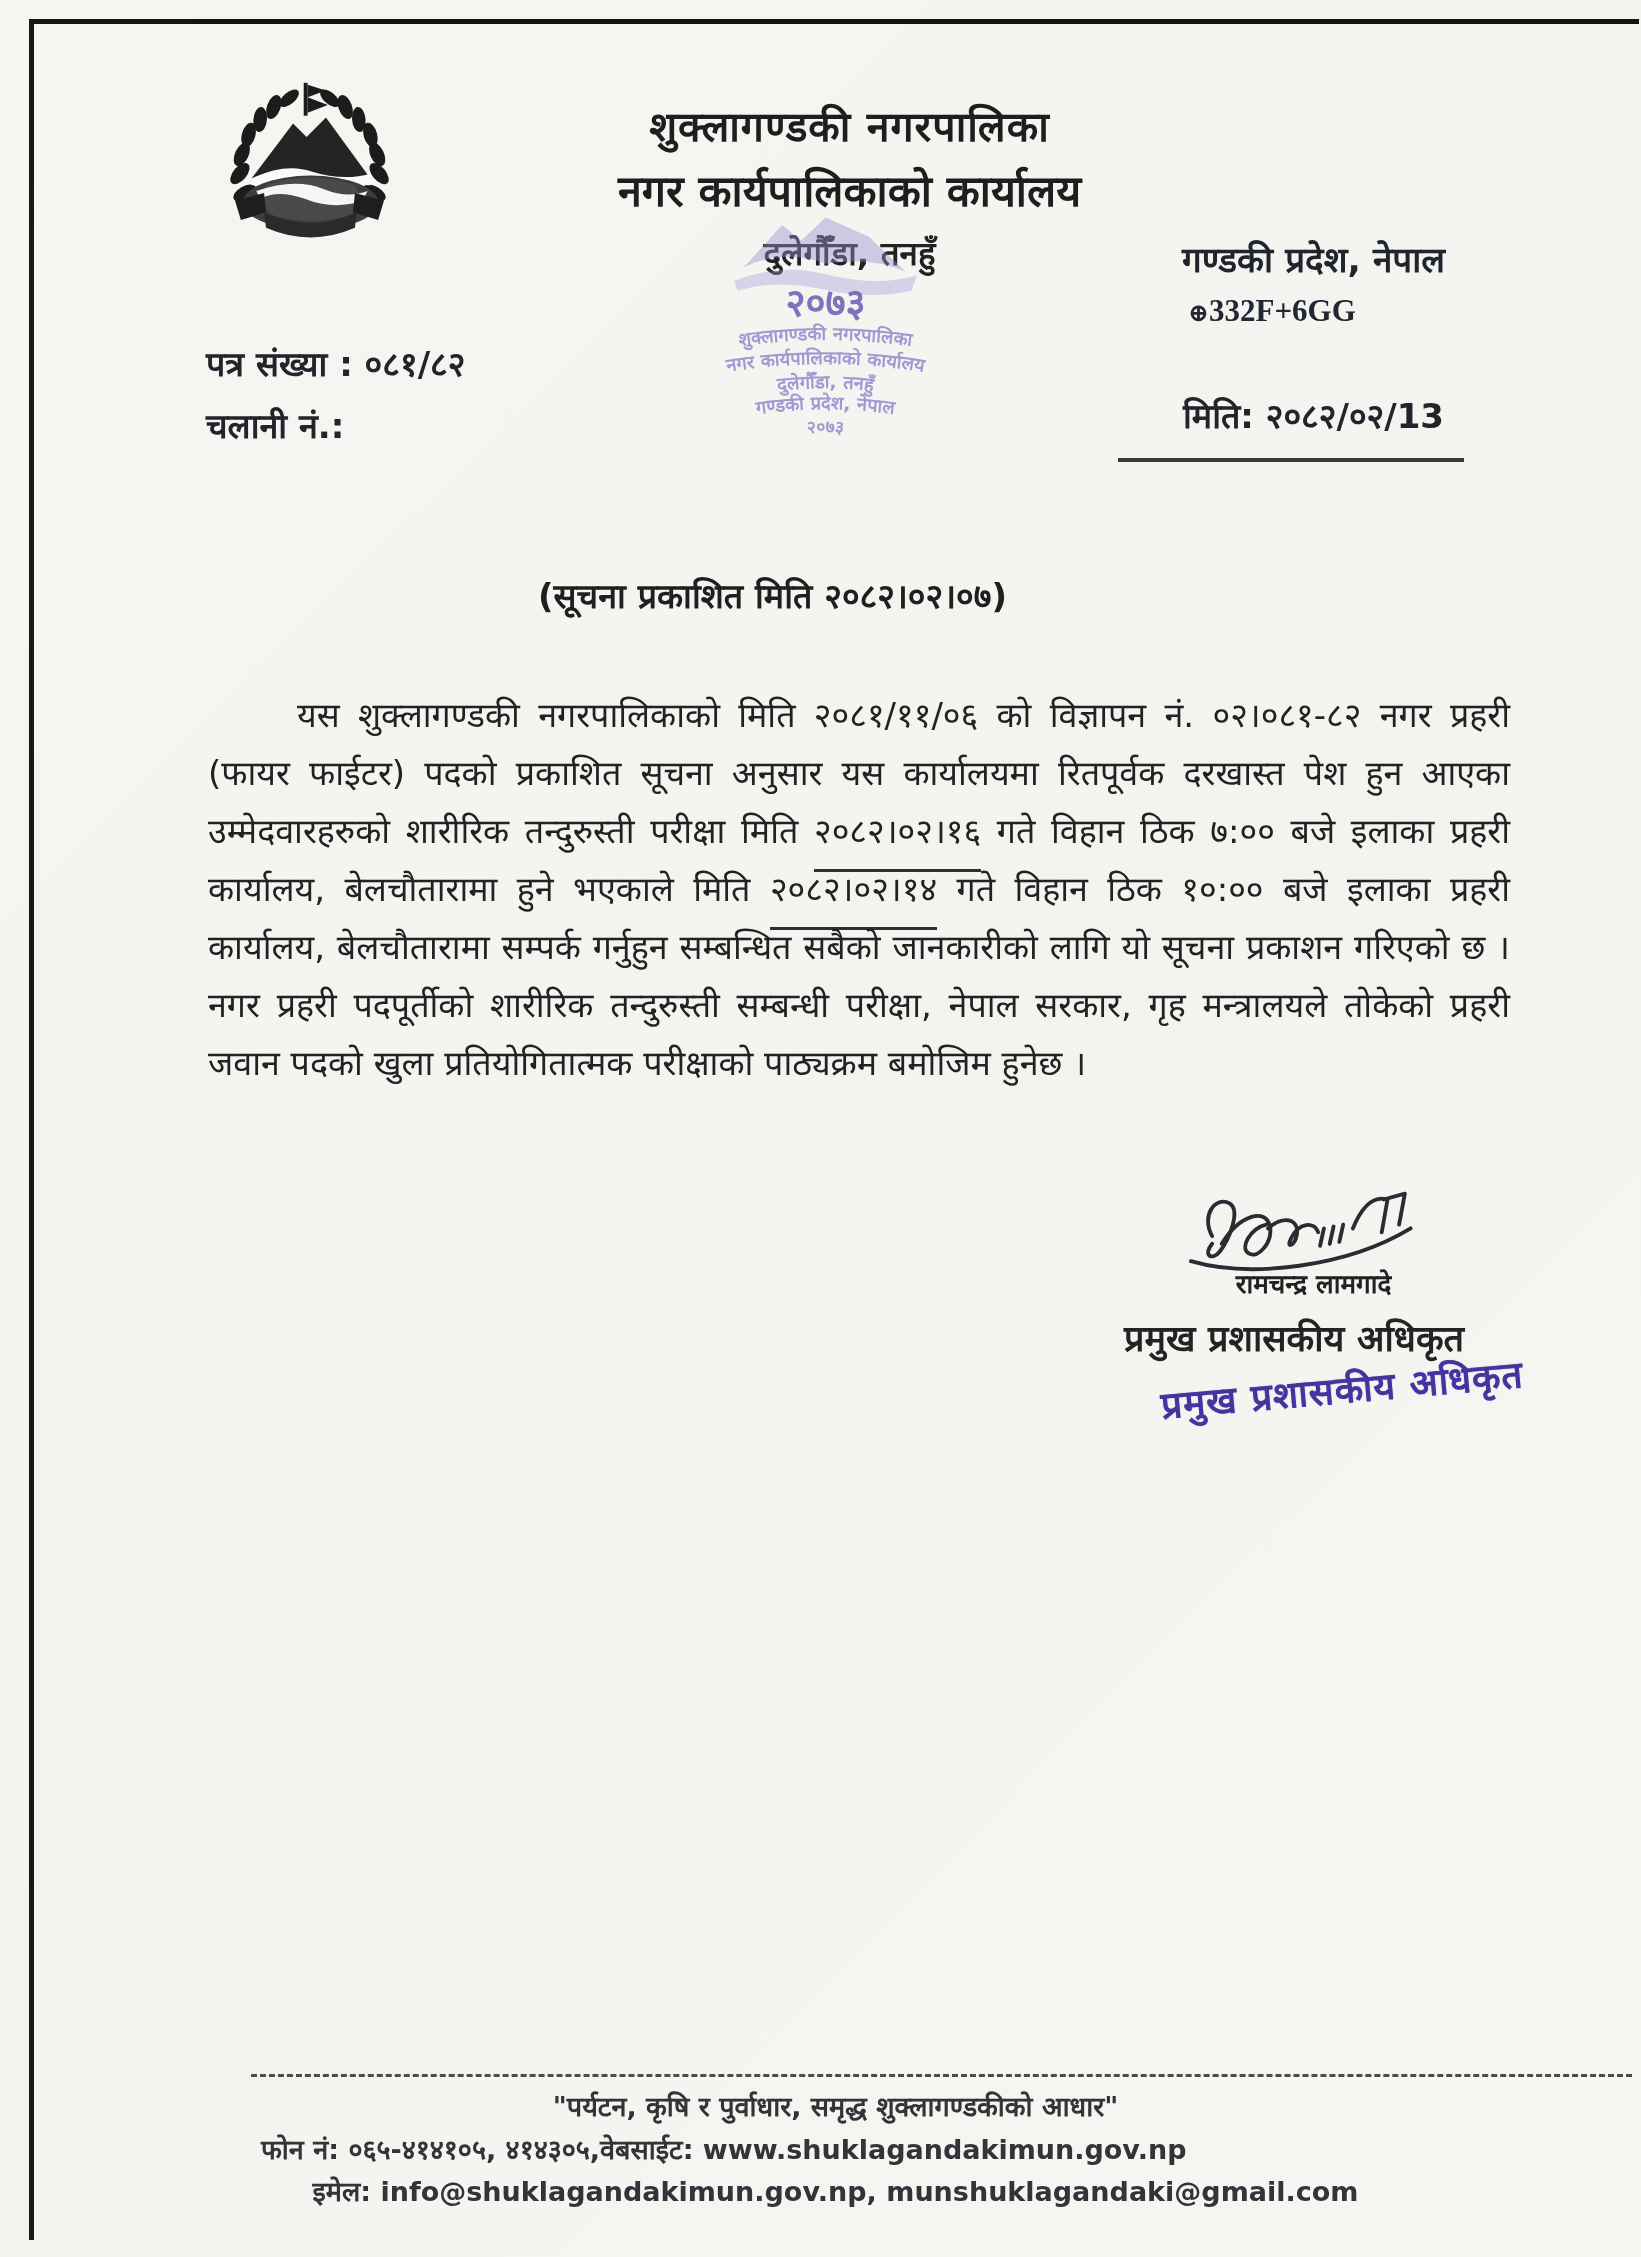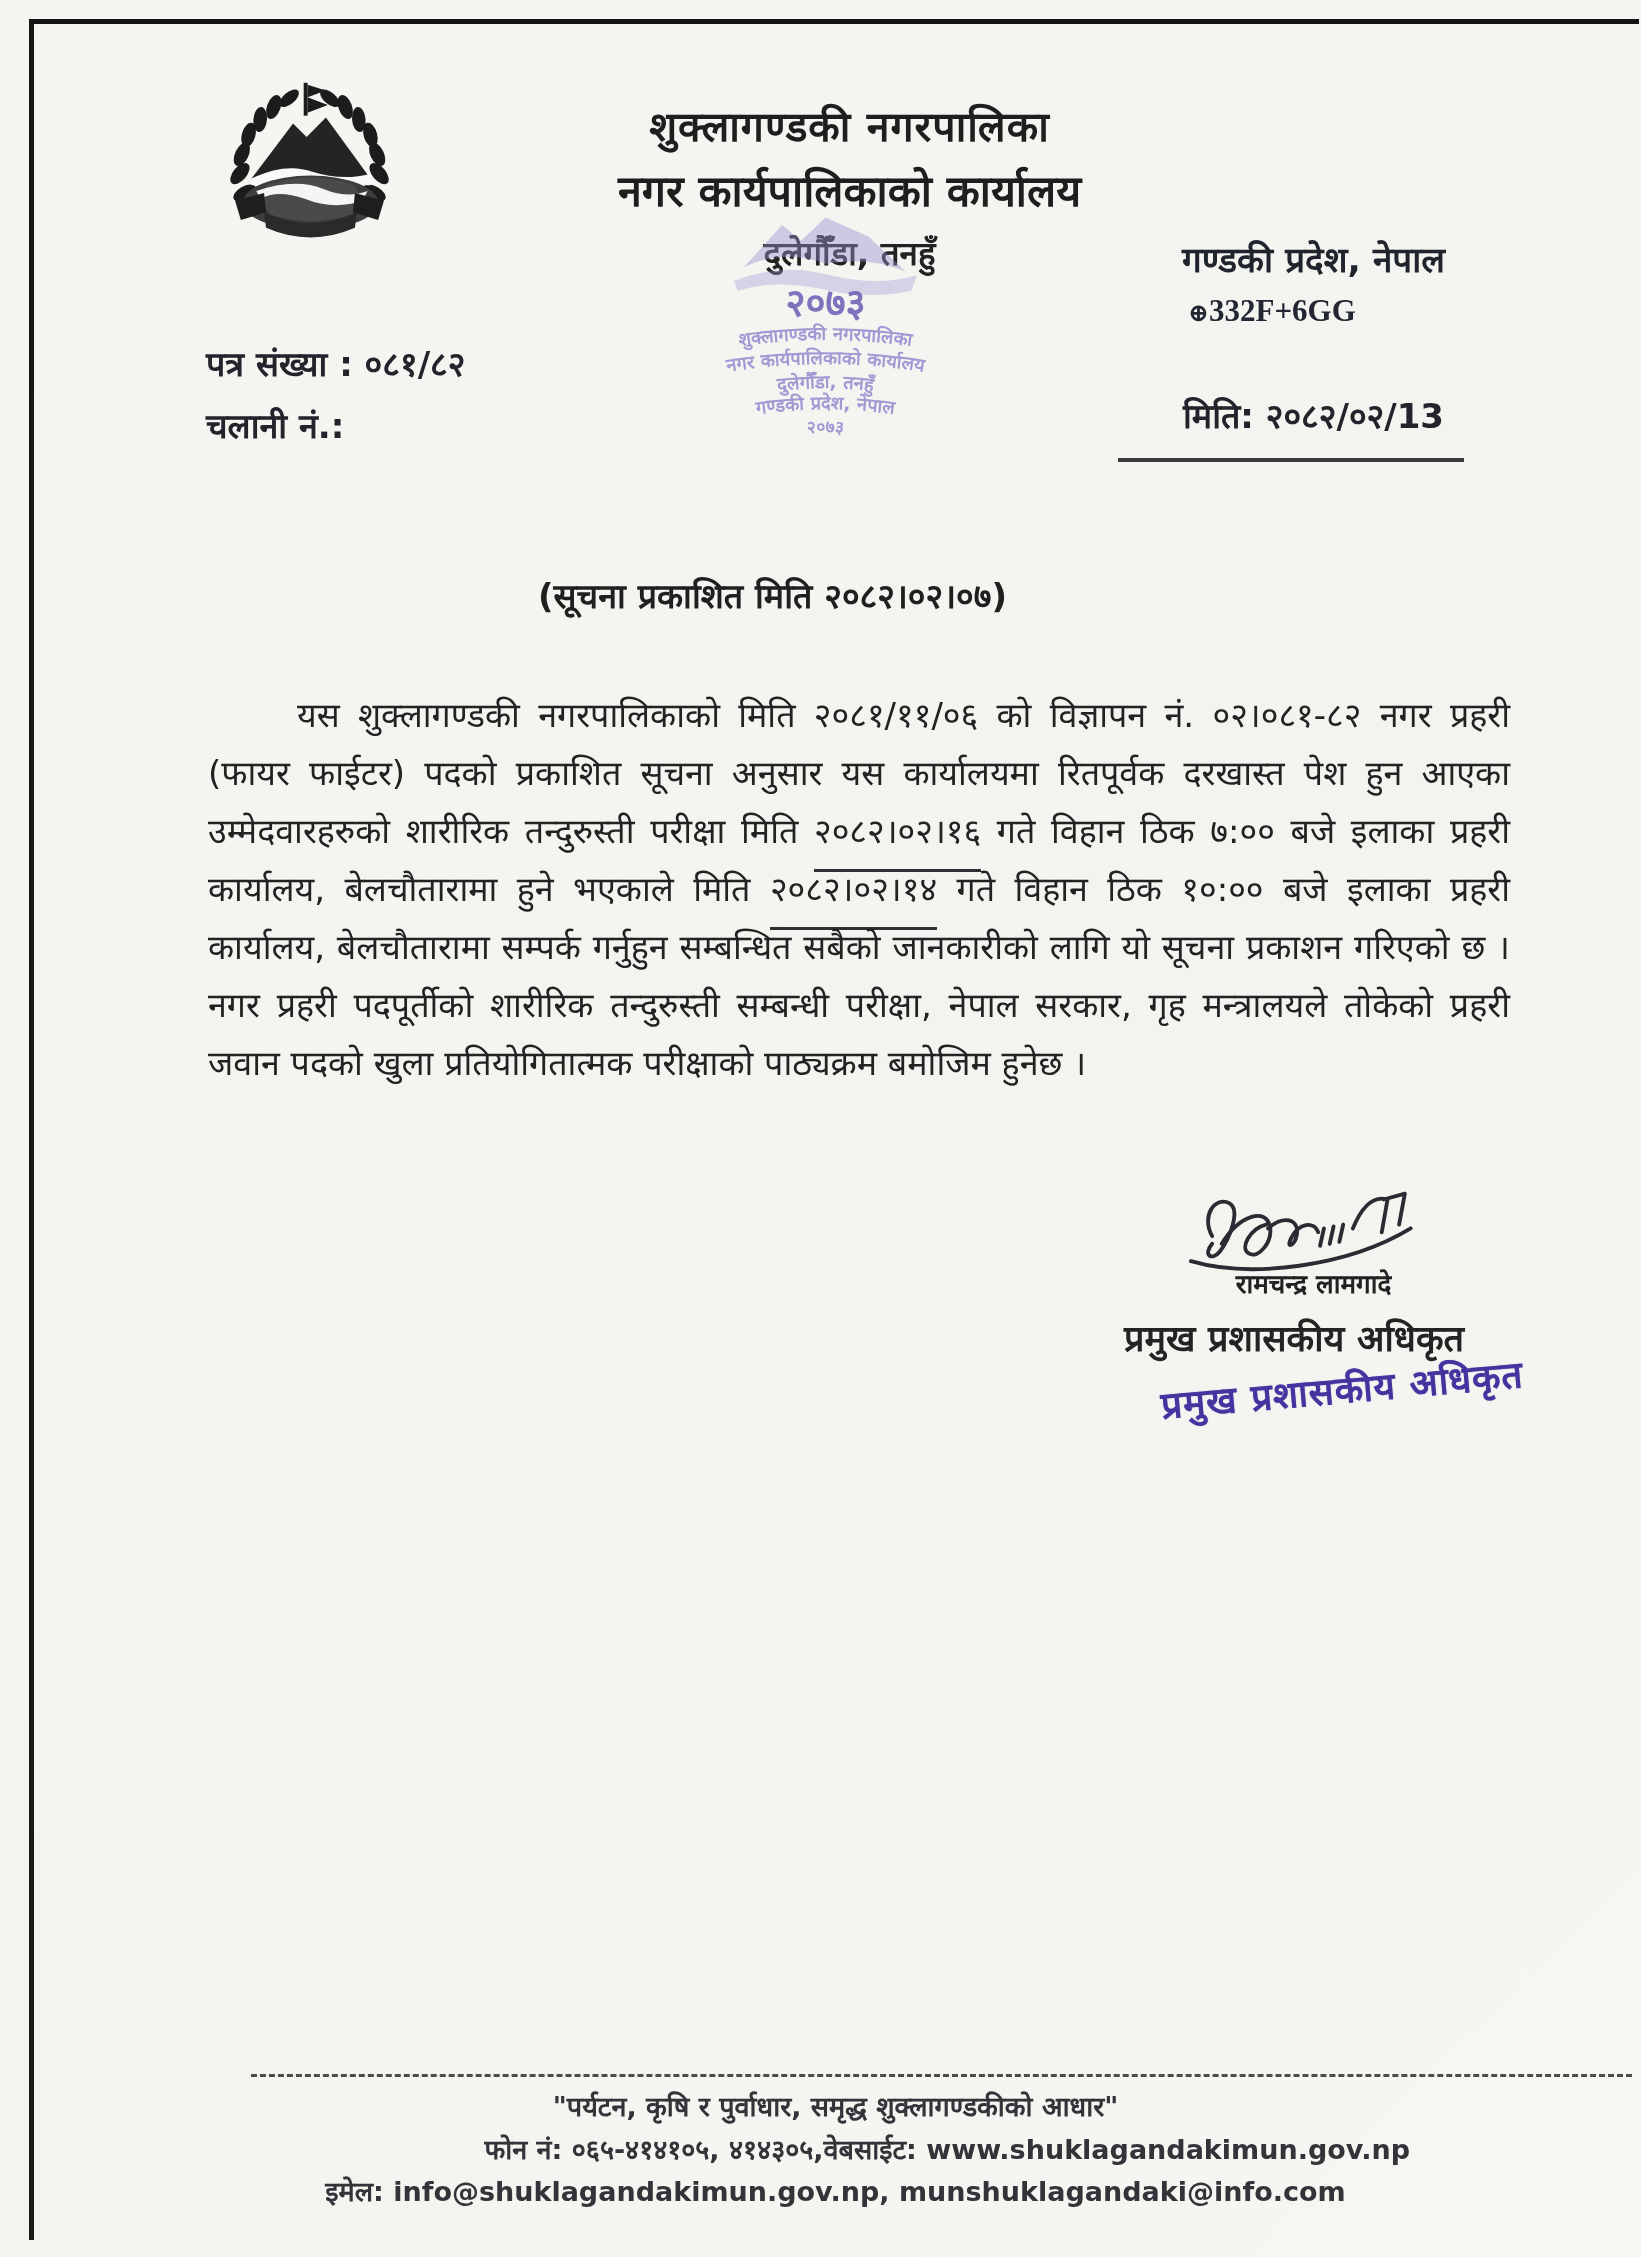--- a/index.html
+++ b/index.html
@@ -41,21 +41,21 @@
   .sig-desig{left:1091px;top:1313px;width:406px;text-align:center;font-size:36px;font-weight:bold;color:#232323;}
   .sig-stamp{
     left:1149px;top:1363px;width:386px;text-align:center;
     font-size:37px;font-weight:bold;color:#43349f;
     transform:rotate(-5deg);letter-spacing:1px;
     text-shadow:0 0 1px rgba(67,52,159,.55);
   }
   
   .foot-dash{left:251px;top:2074px;width:1381px;border-top:3.9px dashed #4c4c4c;height:0;}
   .foot1{left:261px;top:2087px;width:1149px;text-align:center;font-size:27px;font-weight:bold;color:#33333a;}
-  .foot2{left:261px;top:2130px;width:1149px;text-align:right;font-size:27px;font-weight:bold;color:#33333a;}
+  .foot2{left:261px;top:2130px;width:1149px;text-align:left;font-size:27px;font-weight:bold;color:#33333a;}
   .foot3{left:261px;top:2172px;width:1149px;text-align:center;font-size:27px;font-weight:bold;color:#33333a;}
   svg text{font-family:"DejaVu Sans","Liberation Serif",sans-serif;}
 </style>
 </head>
 <body>
 
 <div class="page">
 
   <div class="abs edge-top"></div>
   <div class="abs edge-left"></div>
@@ -153,16 +153,16 @@
       </g>
     </svg>
   </div>
   <div class="abs sig-name">रामचन्द्र लामगादे</div>
   <div class="abs sig-desig">प्रमुख प्रशासकीय अधिकृत</div>
   <div class="abs sig-stamp">प्रमुख प्रशासकीय अधिकृत</div>
 
   <div class="abs foot-dash"></div>
   <div class="abs foot1">"पर्यटन, कृषि र पुर्वाधार, समृद्ध शुक्लागण्डकीको आधार"</div>
   <div class="abs foot2">फोन नं: ०६५-४१४१०५, ४१४३०५,वेबसाईट:  www.shuklagandakimun.gov.np</div>
-  <div class="abs foot3">इमेल: info@shuklagandakimun.gov.np, munshuklagandaki@info.com</div>
+  <div class="abs foot3">इमेल: info@shuklagandakimun.gov.np, munshuklagandaki@gmail.com</div>
 
 </div>
 
 
 </body></html>

